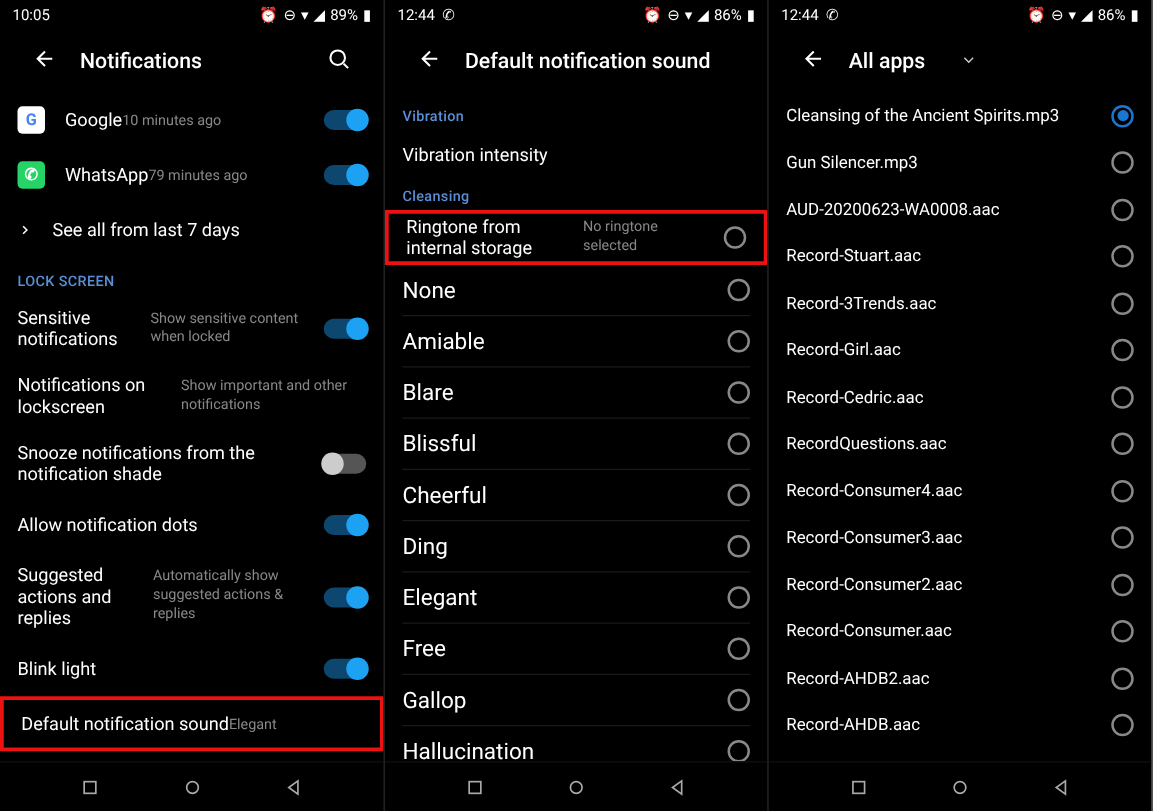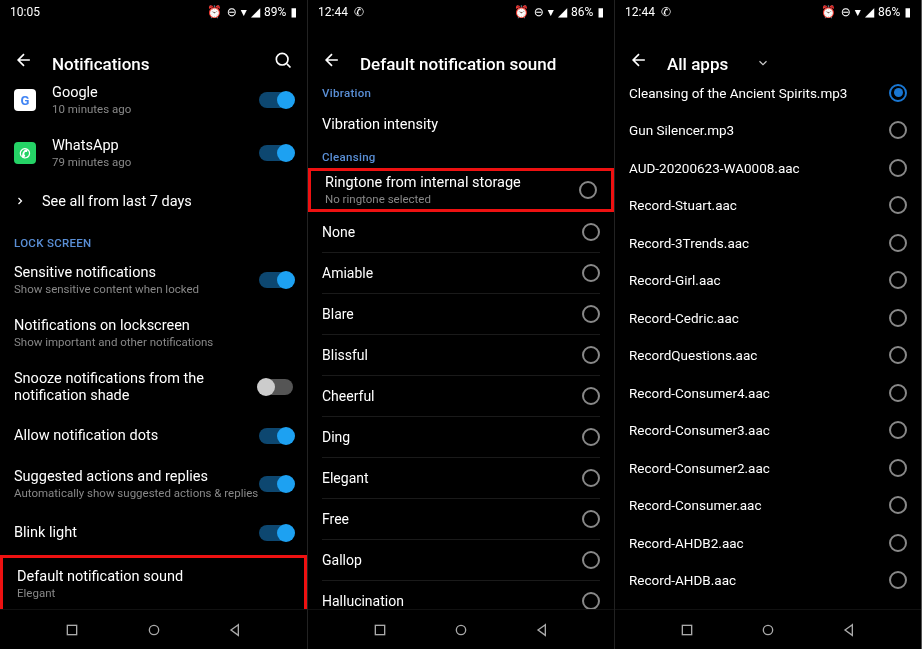--- a/index.html
+++ b/index.html
@@ -30,22 +30,22 @@
     padding: 0 10px;
     font-size: 12px;
     color: #fff;
   }
   .status-left { display: flex; align-items: center; gap: 6px; }
   .status-right { display: flex; align-items: center; gap: 4px; }
   .status-right .ico { display:inline-flex; }
   .header {
     height: 50px;
     display: flex;
-    align-items: flex-end;
-    padding: 0 14px;
+    align-items: center;
+    padding: 0 26px;
     gap: 18px;
   }
   .header .title {
     font-size: 17px;
     font-weight: 500;
     flex: 1;
   }
   .content {
     flex: 1;
     overflow: hidden;
@@ -63,21 +63,21 @@
     width: 22px;
     height: 22px;
     border-radius: 4px;
     margin-right: 16px;
     display:flex;
     align-items:center;
     justify-content:center;
     font-size:13px;
     font-weight:bold;
   }
-  .row .txt { flex: 1; display:flex; flex-direction:column; }
+  .row .txt { flex: 1; display:flex; flex-direction:row; }
   .row .title-txt { font-size: 14.5px; color:#fff; }
   .row .sub-txt { font-size: 11.5px; color: #888; margin-top:1px; line-height:1.3; }
   .section-header {
     font-size: 11.5px;
     color: #5a8fd6;
     padding: 12px 14px 4px;
     font-weight: 500;
     letter-spacing: 0.3px;
   }
   .section-header.ringtone { padding-top:6px; }
@@ -125,21 +125,21 @@
     display:flex;
     align-items:center;
     justify-content:space-evenly;
     border-top:1px solid #111;
   }
   .nav-bar .nbtn { width:18px; height:18px; display:flex; align-items:center; justify-content:center; }
   .divider { height:1px; background:#1a1a1a; margin:0 14px; }
   .chevron { margin-right:16px; }
   .dropdown-arrow { margin-left:10px; }
   .search-icon { margin-left:auto; }
-  .ringtone-row .title-txt { font-size:14px; }
+  .ringtone-row .title-txt { font-size:18px; }
 </style>
 </head>
 <body>
 
 <div class="phone">
   <div class="status-bar">
     <div class="status-left">
       <span>10:05</span>
     </div>
     <div class="status-right">

